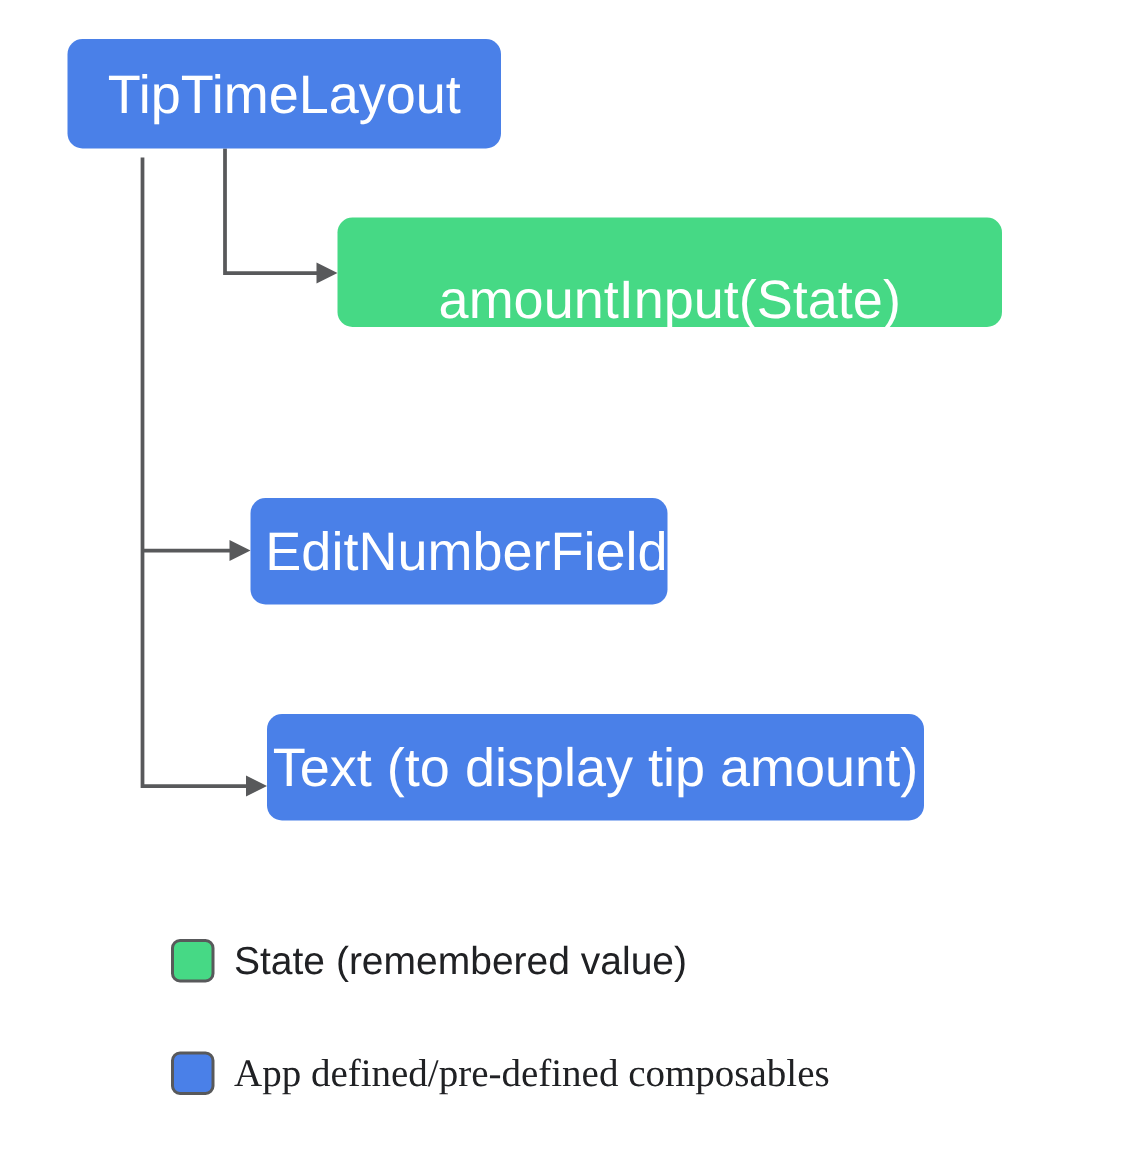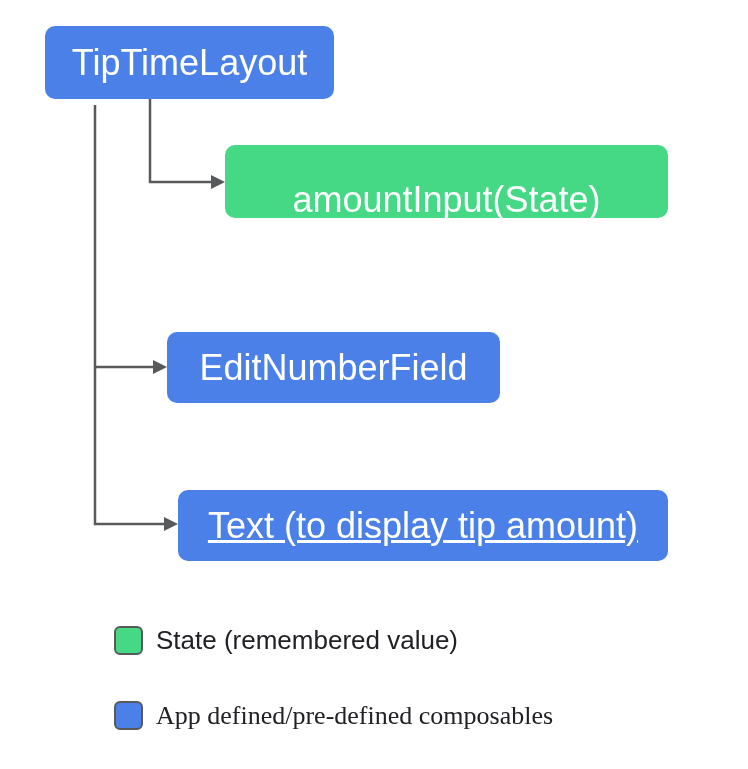--- a/index.html
+++ b/index.html
@@ -35,22 +35,22 @@
     border-radius:10px;
     color:var(--node-label);
     font-size:36px;
     line-height:1;
     white-space:nowrap;
   }
   .node.blue{background:var(--composable-blue);}
   .node.green{background:var(--state-green);}
   .node-root{left:45px;top:26px;width:289px;height:73px;text-align:right;}
   .node-amount{left:225px;top:145px;width:443px;height:73px;align-items:flex-end;}
-  .node-edit{left:167px;top:332px;width:333px;height:71px;}
-  .node-text{left:178px;top:490px;width:490px;height:71px;text-decoration:underline;}
+  .node-edit{left:167px;top:332px;width:278px;height:71px;justify-content:flex-end;}
+  .node-text{left:178px;top:476px;width:438px;height:71px;}
   .legend-row{
     position:absolute;
     left:114px;
     display:flex;
     align-items:flex-start;
     gap:13px;
     z-index:2;
   }
   .legend-row-state{top:626px;}
   .legend-row-composable{top:701px;font-family:Liberation Serif, serif;}

